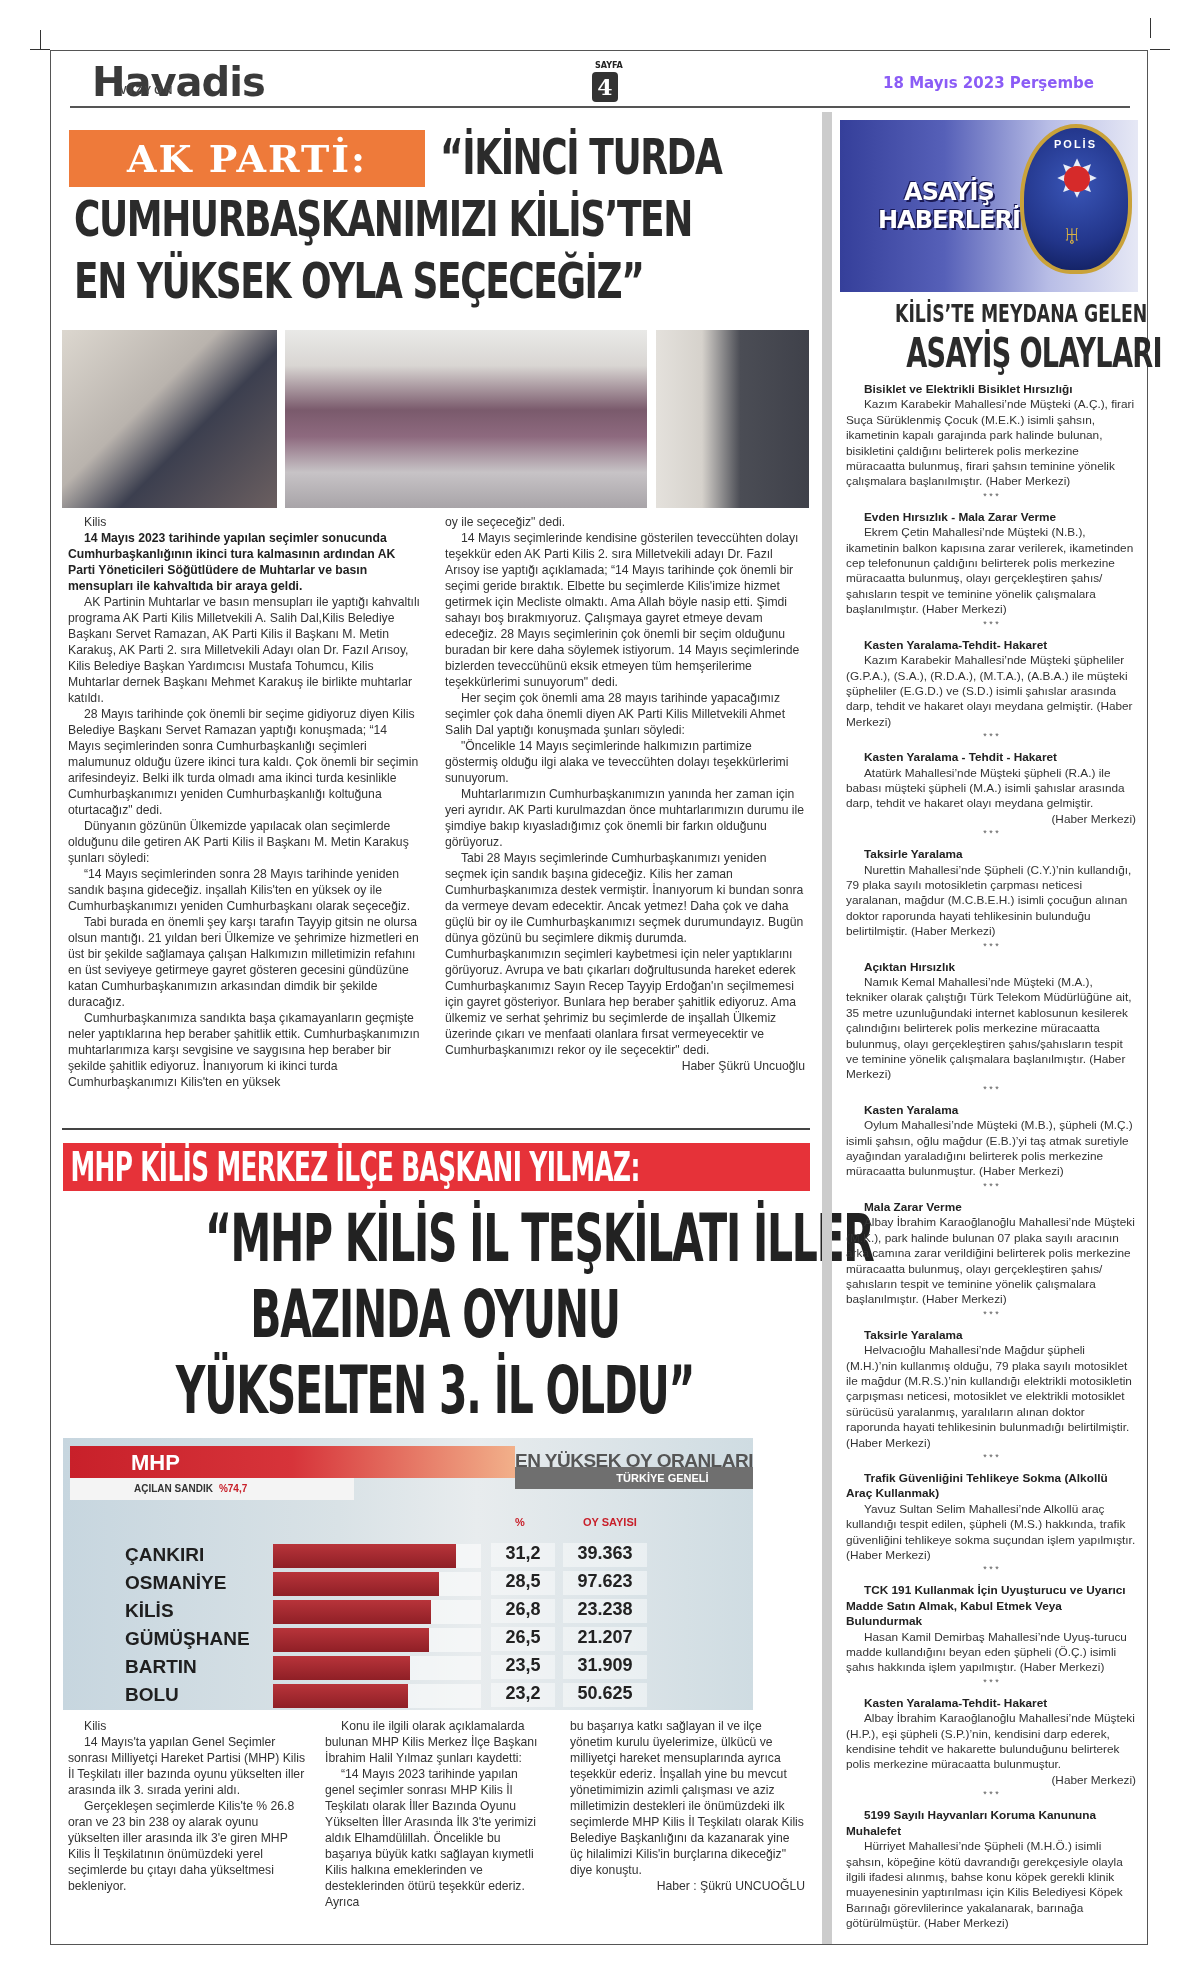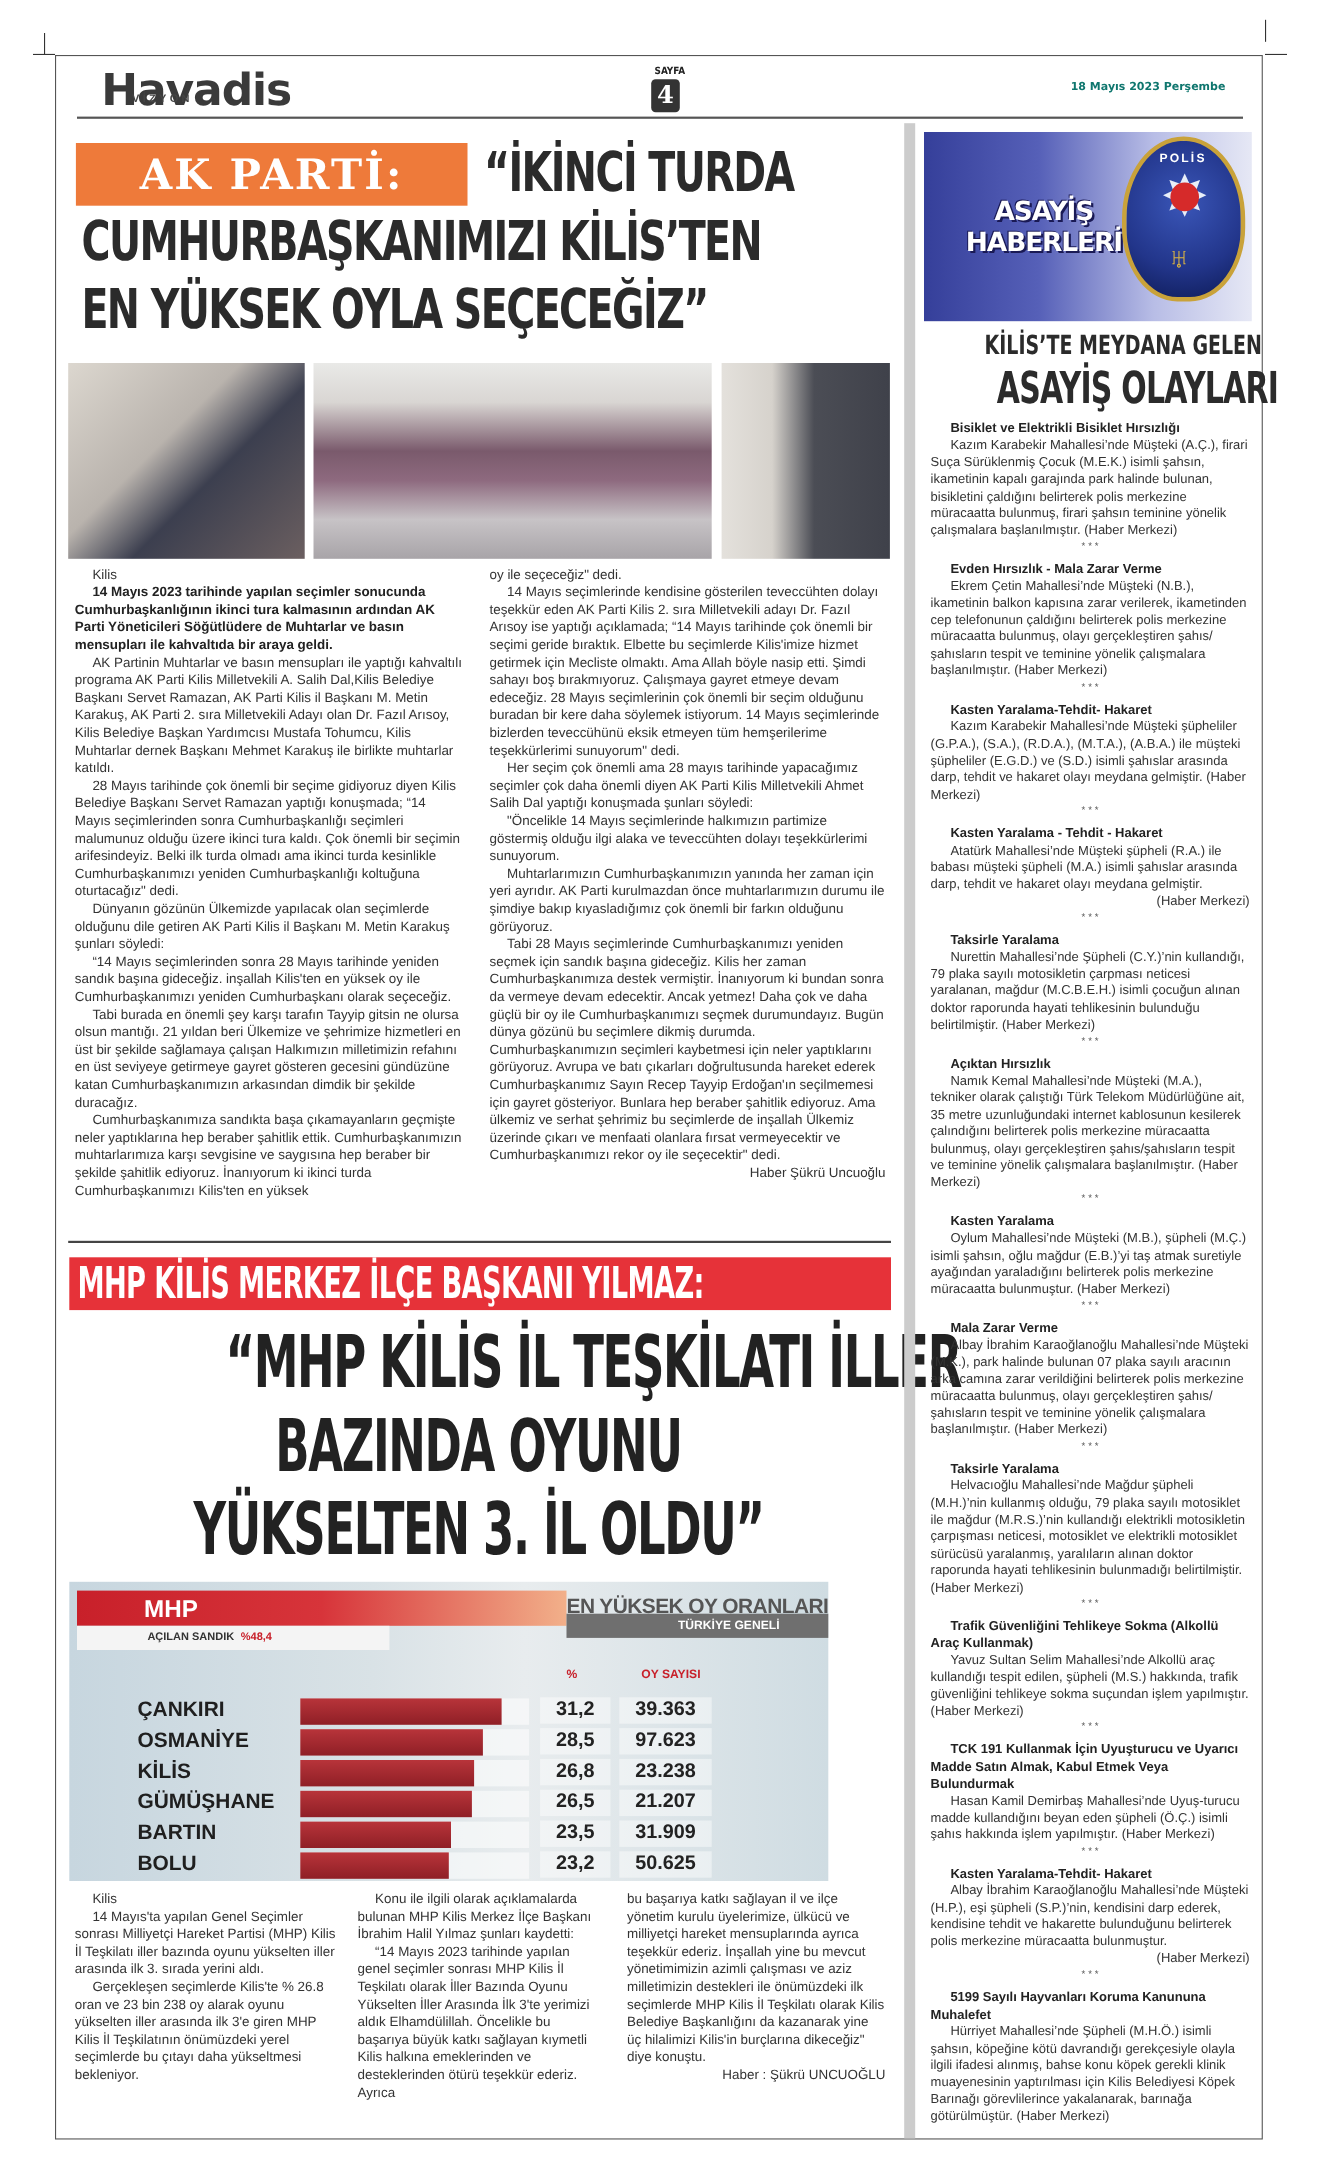--- a/index.html
+++ b/index.html
@@ -4,21 +4,21 @@
 <style>
   * { box-sizing: border-box; margin: 0; padding: 0; }
   body { width: 1200px; height: 1969px; background: #fff; font-family: "Liberation Sans", sans-serif; color: #222; position: relative; overflow: hidden; }
   .page-frame { position: absolute; left: 50px; top: 50px; width: 1098px; height: 1895px; border-left: 1.5px solid #555; border-right: 1.5px solid #555; border-top: 1.5px solid #555; border-bottom: 1.5px solid #555; }
   .crop { position: absolute; background: #333; }
   .masthead { position: absolute; left: 70px; top: 58px; width: 1060px; height: 50px; border-bottom: 2px solid #555; }
   .logo-small { position: absolute; left: 50px; top: 5px; font-size: 10px; letter-spacing: 3px; font-weight: bold; color: #444; margin-top: 22px; }
   .logo-big { position: absolute; left: 0; top: 0; font-size: 40px; font-weight: bold; color: #3a3a3a; letter-spacing: -1px; line-height: 48px; font-family: "DejaVu Sans", sans-serif; margin-left: 22px; }
   .page-label { position: absolute; left: 525px; top: 2px; font-size: 9px; font-weight: bold; font-family: "DejaVu Sans Condensed","DejaVu Sans", sans-serif; }
   .page-num { position: absolute; left: 522px; top: 14px; width: 26px; height: 30px; background: #333; color: #fff; border-radius: 4px; text-align: center; font-size: 22px; font-weight: bold; line-height: 30px; font-family: "DejaVu Serif", serif; }
-  .date { position: absolute; right: 16px; top: 16px; font-size: 10px; font-weight: bold; color: #0f766e; font-family: "DejaVu Sans", sans-serif; }
+  .date { position: absolute; right: 36px; top: 16px; font-size: 15px; font-weight: bold; color: #8b5cf6; font-family: "DejaVu Sans", sans-serif; }
   .headline-box { position: absolute; left: 69px; top: 130px; width: 356px; height: 57px; background: #ee7a3a; color: #fff; font-family: "DejaVu Serif", serif; font-weight: bold; font-size: 38px; line-height: 57px; text-align: center; letter-spacing: 2px; }
   .head1 { position: absolute; left: 440px; top: 128px; font-size: 50px; color: #2b2b2b; font-weight: bold; font-family: "DejaVu Sans", sans-serif; letter-spacing: -2px; transform: scaleX(0.72); transform-origin: left top; white-space: nowrap; }
   .head2 { position: absolute; left: 74px; top: 190px; font-size: 50px; color: #2b2b2b; font-weight: bold; font-family: "DejaVu Sans", sans-serif; letter-spacing: -2px; transform: scaleX(0.72); transform-origin: left top; white-space: nowrap; }
   .head3 { position: absolute; left: 74px; top: 252px; font-size: 50px; color: #2b2b2b; font-weight: bold; font-family: "DejaVu Sans", sans-serif; letter-spacing: -2px; transform: scaleX(0.72); transform-origin: left top; white-space: nowrap; }
 
   .photo { position: absolute; top: 330px; height: 178px; overflow: hidden; }
   .photo.p1 { left: 62px; width: 215px; background: linear-gradient(135deg,#dcd7cf 0%,#b9b3ad 40%,#3c3f4f 60%,#6b5f60 100%); }
   .photo.p2 { left: 285px; width: 362px; background: linear-gradient(180deg,#e9e9e7 0%,#d9d6d3 20%,#7a5a6c 45%,#8e6a7f 60%,#c7c3c6 80%,#a8a4a8 100%); }
   .photo.p3 { left: 656px; width: 153px; background: linear-gradient(90deg,#e4e1dc 0%,#d6d2cc 30%,#4b4d55 55%,#3f414a 100%); }
 
@@ -123,21 +123,21 @@
 <div class="hr" style="top:1128px;"></div>
 
 <div class="mhp-bar"><span>MHP KİLİS MERKEZ İLÇE BAŞKANI YILMAZ:</span></div>
 <div class="mhp-h" style="top:1200px;"><span>“MHP KİLİS İL TEŞKİLATI İLLER</span></div>
 <div class="mhp-h" style="top:1276px;"><span>BAZINDA OYUNU</span></div>
 <div class="mhp-h" style="top:1352px;"><span>YÜKSELTEN 3. İL OLDU”</span></div>
 
 <div class="tv">
   <div class="tv-red"></div>
   <div class="tv-mhp">MHP</div>
-  <div class="tv-sub"><span>AÇILAN SANDIK</span><b>%48,4</b></div>
+  <div class="tv-sub"><span>AÇILAN SANDIK</span><b>%74,7</b></div>
   <div class="tv-title">EN YÜKSEK OY ORANLARI</div>
   <div class="tv-title2">TÜRKİYE GENELİ</div>
   <div class="tv-colh" style="left:452px;">%</div>
   <div class="tv-colh" style="left:520px;">OY SAYISI</div>
   <div id="tv-rows">
       <div class="tv-row" style="top: 102px;">
         <div class="tv-name">ÇANKIRI</div>
         <div class="tv-track">
           <div class="tv-bar" style="width: 88%;"></div>
         </div>

